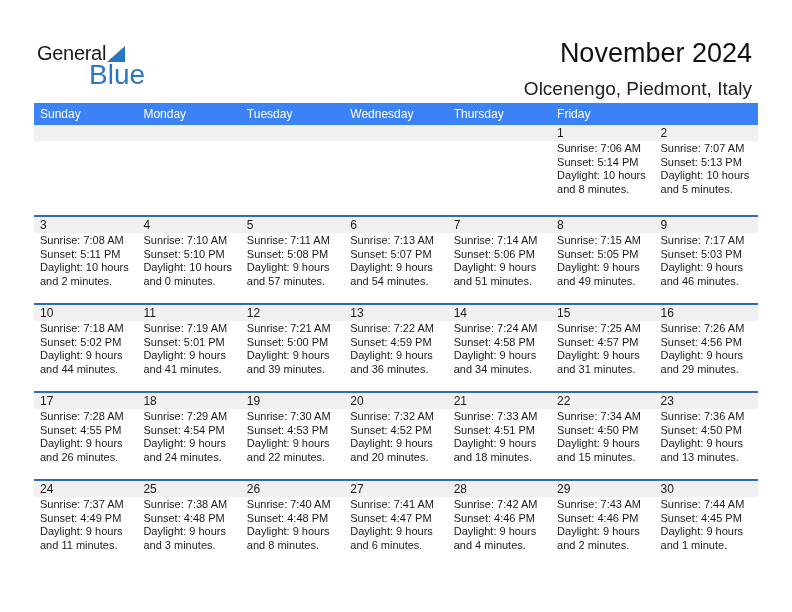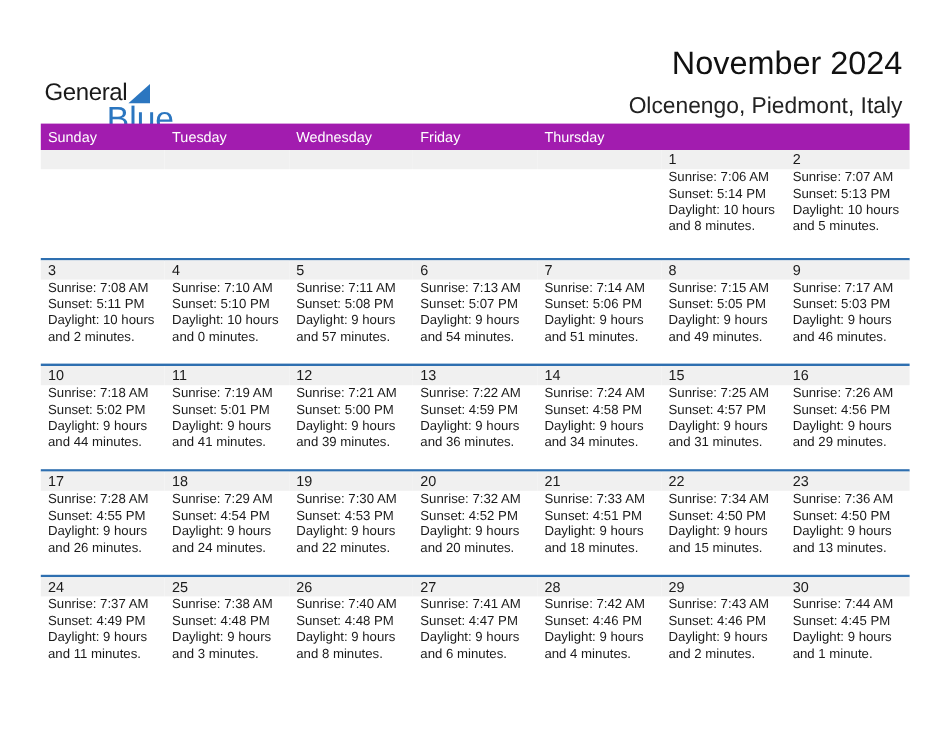--- a/index.html
+++ b/index.html
@@ -1,24 +1,24 @@
 <!DOCTYPE html>
 <html><head>
 <meta charset="utf-8">
 <style>
   html, body { margin:0; padding:0; background:#ffffff; }
   body { width:792px; height:612px; position:relative; font-family:"Liberation Sans", sans-serif; color:#1a1a1a; overflow:hidden; }
-  .logo { position:absolute; left:37px; top:42px; width:100px; height:40px;margin-top:24px; }
+  .logo { position:absolute; left:37px; top:42px; width:100px; height:40px; }
   .logo-general { position:absolute; left:0; top:0; font-size:20px; color:#1a1a1a; letter-spacing:-0.3px; }
   .logo-blue { position:absolute; left:52px; top:17px; font-size:28px; color:#2b76c0; }
   .logo-tri { position:absolute; left:70px; top:4px; width:0; height:0; border-left:18px solid transparent; border-bottom:16px solid #2b76c0; }
   .title { position:absolute; right:40px; top:38px; font-size:27px; color:#111; }
   .subtitle { position:absolute; right:40px; top:78px; font-size:19px; color:#222; }
   .cal { position:absolute; left:34px; top:103px; width:724px; }
-  .hdr { display:flex; background:#a21caf; height:22px; }
+  .hdr { display:flex; background:#3b82f6; height:22px; }
   .hdr div { width:103.43px; color:#fff; font-size:12px; line-height:22px; padding-left:6px; box-sizing:border-box; }
   .week { display:flex; border-top:2px solid #2e6fb0; height:88px; box-sizing:border-box; }
   .week.first { border-top:none; height:90px; }
   .day { width:103.43px; box-sizing:border-box; }
   .daynum { background:#f0f0f0; height:16px; font-size:12px; line-height:16px; padding-left:6px; }
   .info { padding-left:6px; font-size:11px; line-height:13.5px; padding-top:1px; }
 </style>
 </head>
 <body>
 
@@ -27,24 +27,25 @@
   <span class="logo-tri"></span>
   <span class="logo-blue">Blue</span>
 </div>
 
 <div class="title">November 2024</div>
 <div class="subtitle">Olcenengo, Piedmont, Italy</div>
 
 <div class="cal">
   <div class="hdr">
     <div>Sunday</div>
+    <div>Monday</div>
     <div>Tuesday</div>
     <div>Wednesday</div>
+    <div>Thursday</div>
     <div>Friday</div>
-    <div>Thursday</div>
   </div>
   <div id="weeks">
       <div class="week first">
         <div class="day">
           <div class="daynum"></div>
           <div class="info">
             <div></div>
             <div></div>
             <div></div>
             <div></div>

